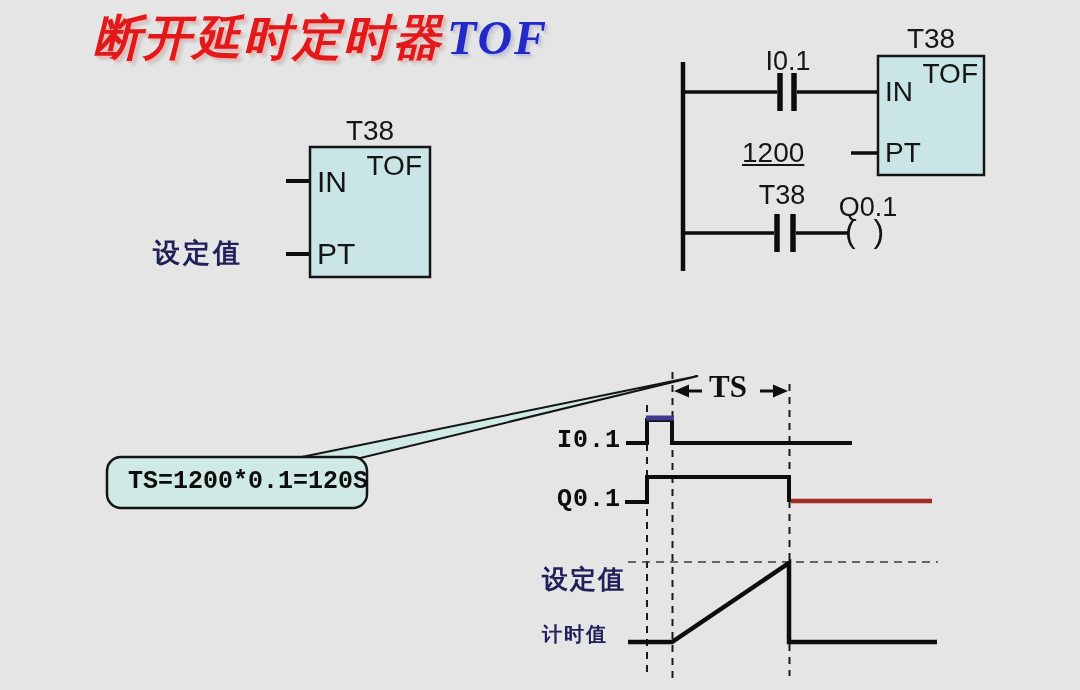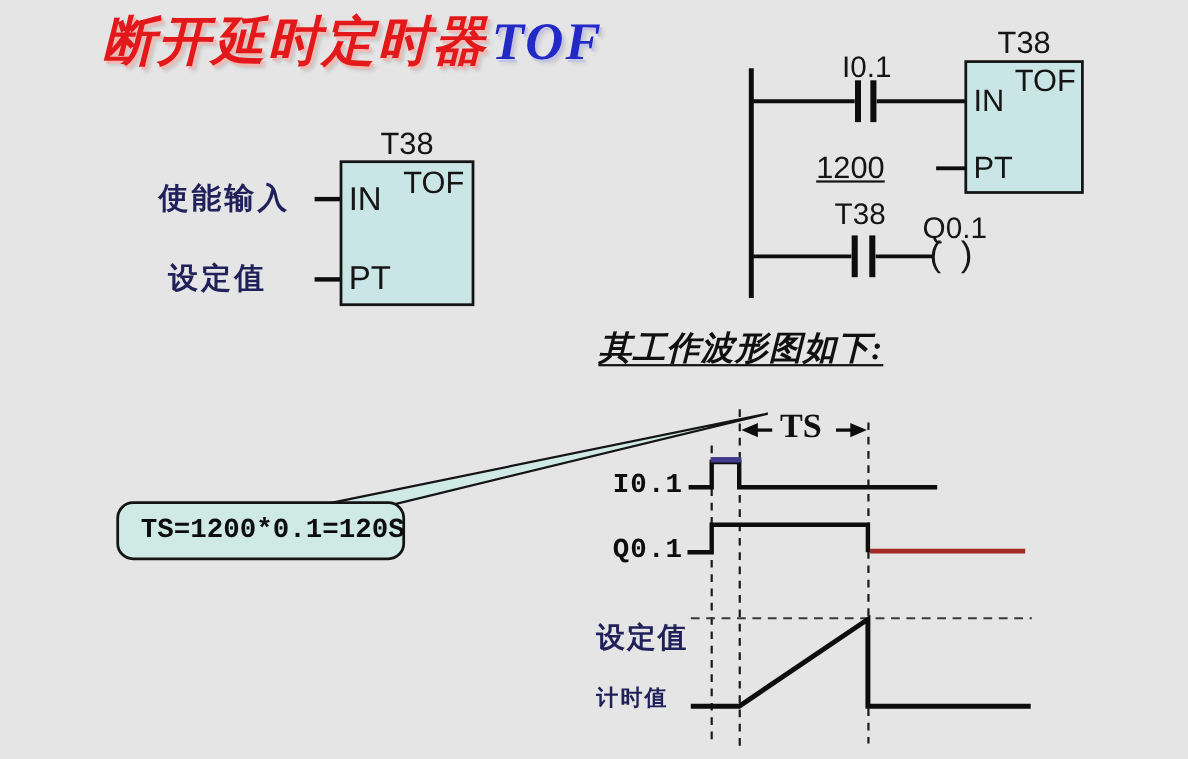--- a/index.html
+++ b/index.html
@@ -77,34 +77,32 @@
   </svg>
 
   <div class="t page-title">
     <span class="title-zh">断开延时定时器</span><span class="title-en">TOF</span>
   </div>
 
   <div class="t blk blk-c" style="left:310px;top:115px;width:120px;">T38</div>
   <div class="t blk blk-r" style="left:310px;top:150px;width:112px;">TOF</div>
   <div class="t blk" style="left:317px;top:165px;font-size:30px;">IN</div>
   <div class="t blk" style="left:317px;top:237px;font-size:30px;">PT</div>
-  <div class="t navy" style="left:144px;top:162px;">使能输入</div>
   <div class="t navy" style="left:153px;top:235px;">设定值</div>
 
   <div class="t blk blk-c" style="left:757px;top:46px;width:62px;font-size:27px;">I0.1</div>
   <div class="t blk blk-c" style="left:878px;top:23px;width:106px;">T38</div>
   <div class="t blk blk-r" style="left:878px;top:58px;width:100px;">TOF</div>
   <div class="t blk" style="left:885px;top:76px;">IN</div>
   <div class="t blk" style="left:885px;top:137px;">PT</div>
   <div class="t blk blk-r" style="left:742px;top:137px;width:60px;text-decoration:underline;">1200</div>
   <div class="t blk blk-c" style="left:751px;top:180px;width:62px;font-size:27px;">T38</div>
   <div class="t blk blk-c" style="left:836px;top:192px;width:64px;font-size:27px;">Q0.1</div>
   <div class="t coil" style="left:845px;top:213px;">(  )</div>
 
-  <div class="t wf-heading">其工作波形图如下:</div>
   <div class="t ts-label">TS</div>
   <div class="t mono sig" style="left:557px;top:426px;">I0.1</div>
   <div class="t mono sig" style="left:557px;top:485px;">Q0.1</div>
   <div class="t navy" style="left:542px;top:562px;font-size:26px;letter-spacing:2px;">设定值</div>
   <div class="t navy" style="left:542px;top:621px;font-size:20px;letter-spacing:2px;">计时值</div>
   <div class="t mono callout-text">TS=1200*0.1=120S</div>
 
 </div>
 
 </body></html>

